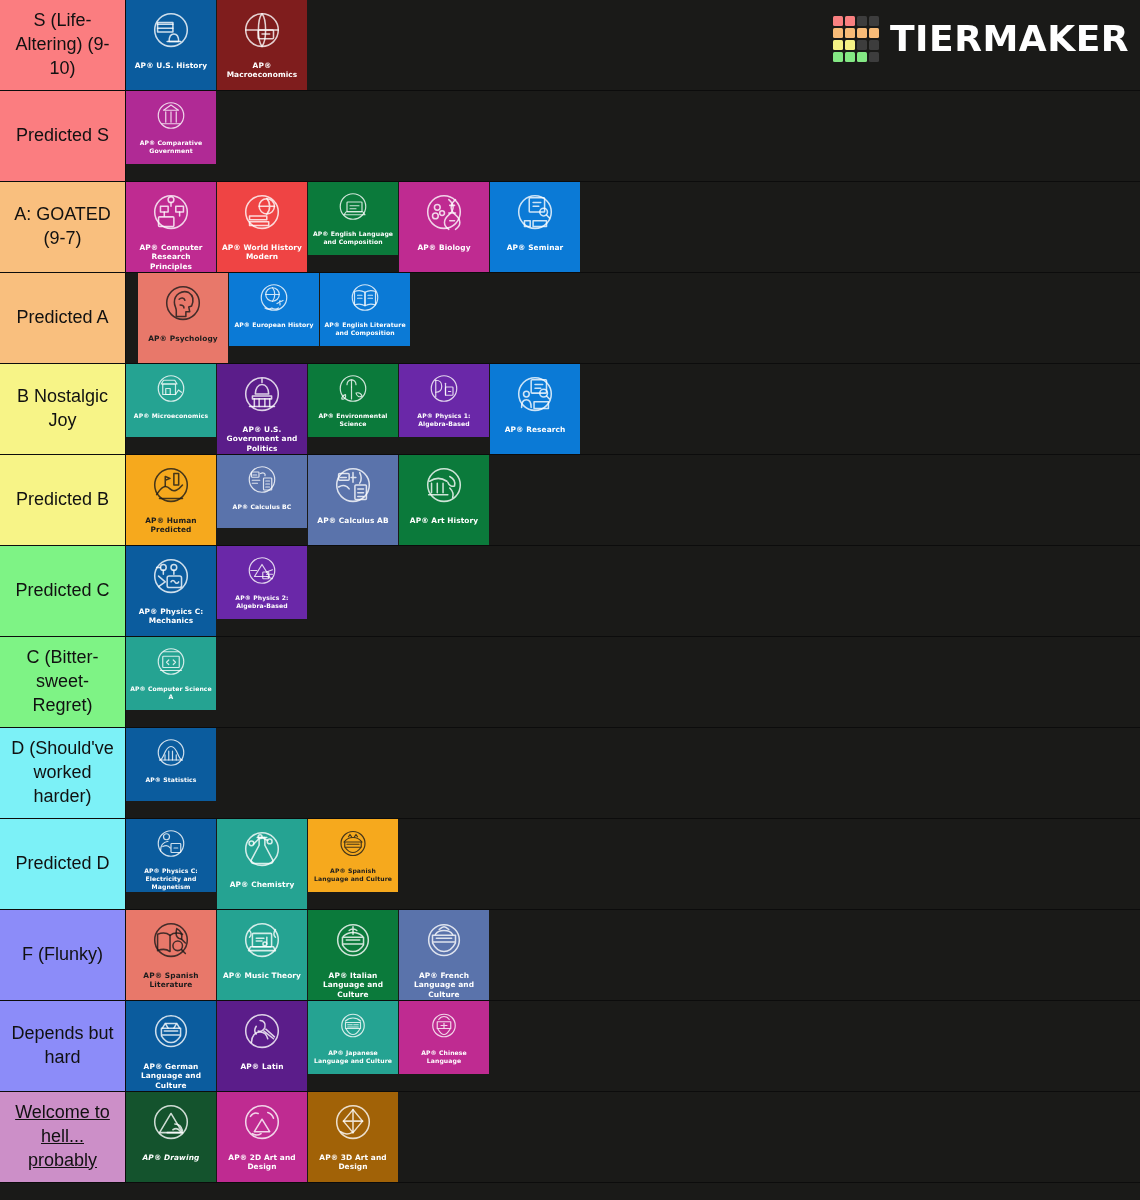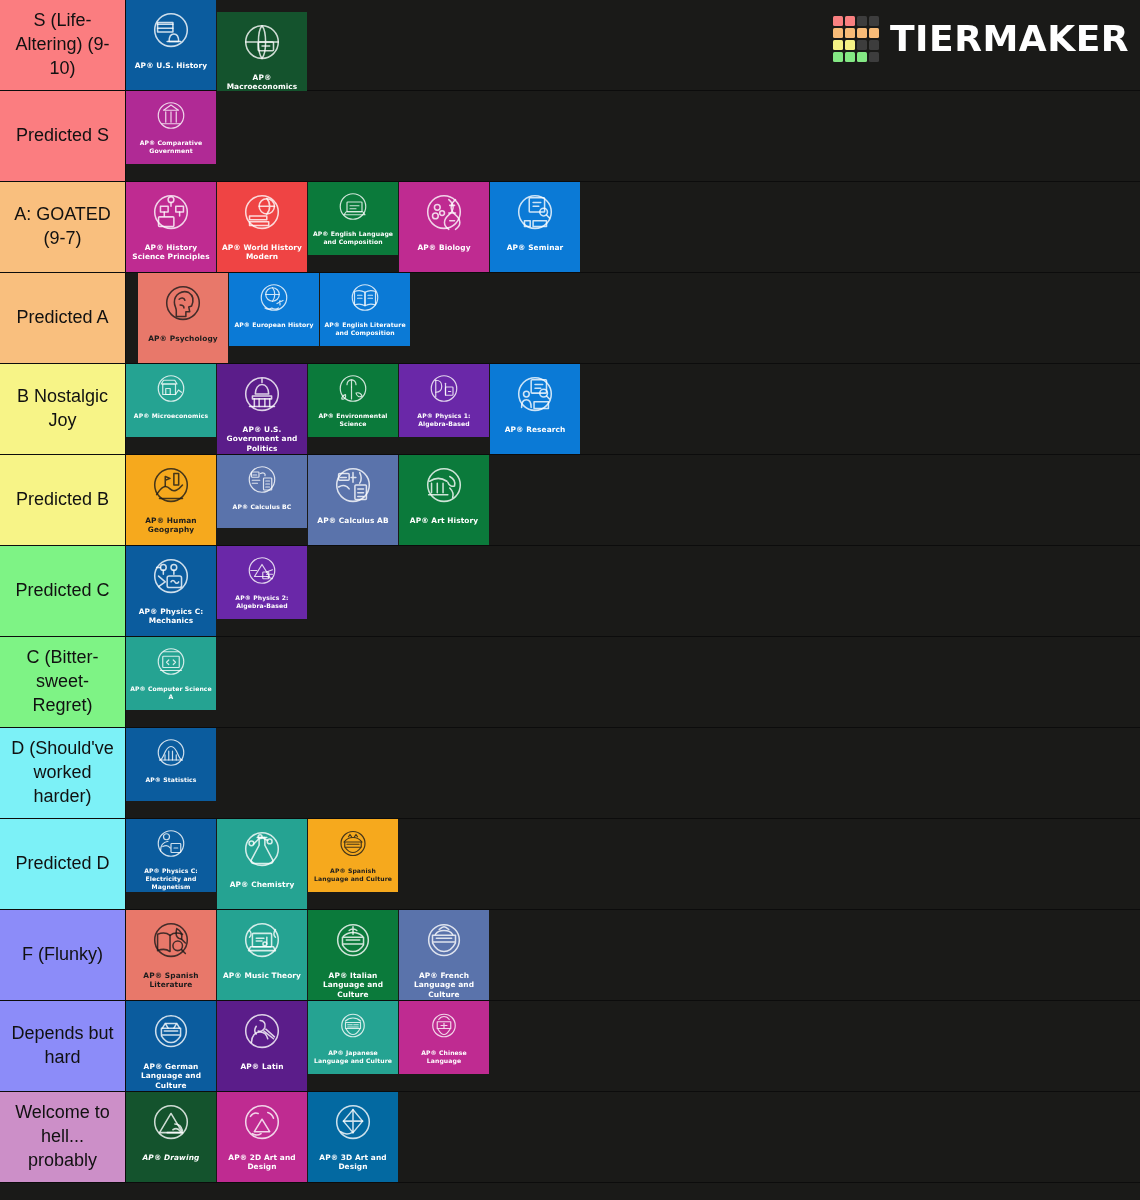--- a/index.html
+++ b/index.html
@@ -167,21 +167,21 @@
           <div class="ap-card" style="background: rgb(11, 92, 158);">
             <span class="card-icon"><svg viewBox="0 0 48 48" class="icon-stroke-light" fill="none" stroke-width="1.6" stroke-linecap="round" stroke-linejoin="round" xmlns="http://www.w3.org/2000/svg">
                 <circle cx="24" cy="22" r="17"></circle>
                 <path d="M10 14h16v10H10z"></path>
                 <path d="M10 16h16M10 20h16"></path>
                 <path d="M22 34c0-5 2-8 5-8s5 3 5 8z"></path>
                 <path d="M20 34h14"></path>
               </svg></span>
             <div class="card-title light-text">AP® U.S. History</div>
           </div>
-          <div class="ap-card" style="background: #14532d; margin-top: 12px;">
+          <div class="ap-card" style="background: #7f1d1d;">
             <span class="card-icon"><svg viewBox="0 0 48 48" class="icon-stroke-light" fill="none" stroke-width="1.6" stroke-linecap="round" stroke-linejoin="round" xmlns="http://www.w3.org/2000/svg">
                 <circle cx="24" cy="22" r="17"></circle>
                 <path d="M7 22h34M24 5c5 6 5 28 0 34M24 5c-5 6-5 28 0 34"></path>
                 <rect x="20" y="22" width="16" height="9" rx="1"></rect>
                 <path d="M24 26h8"></path>
               </svg></span>
             <div class="card-title light-text">AP® Macroeconomics</div>
           </div>
         </div>
       </div>
@@ -204,21 +204,21 @@
         <div class="tier-items">
           <div class="ap-card" style="background: rgb(191, 43, 145);">
             <span class="card-icon"><svg viewBox="0 0 48 48" class="icon-stroke-light" fill="none" stroke-width="1.6" stroke-linecap="round" stroke-linejoin="round" xmlns="http://www.w3.org/2000/svg">
                 <circle cx="24" cy="22" r="17"></circle>
                 <circle cx="24" cy="9" r="3"></circle>
                 <rect x="13" y="16" width="8" height="6"></rect>
                 <rect x="29" y="16" width="8" height="6"></rect>
                 <path d="M24 12v4M17 22v4M33 22v4"></path>
                 <rect x="11" y="27" width="16" height="10" rx="1"></rect>
               </svg></span>
-            <div class="card-title light-text">AP® History Science Principles</div>
+            <div class="card-title light-text">AP® Computer Research Principles</div>
           </div>
           <div class="ap-card" style="background: #ef4444;">
             <span class="card-icon"><svg viewBox="0 0 48 48" class="icon-stroke-light" fill="none" stroke-width="1.6" stroke-linecap="round" stroke-linejoin="round" xmlns="http://www.w3.org/2000/svg">
                 <circle cx="24" cy="22" r="17"></circle>
                 <circle cx="29" cy="16" r="8"></circle>
                 <path d="M21 16h16M29 8c4 4 4 12 0 16"></path>
                 <path d="M11 26h18v4H11zM11 32h20v4H11z"></path>
               </svg></span>
             <div class="card-title light-text">AP® World History Modern</div>
           </div>
@@ -352,21 +352,21 @@
         <div class="tier-label" style="background: rgb(247, 244, 135);">Predicted B</div>
         <div class="tier-items">
           <div class="ap-card" style="background: rgb(246, 169, 29);">
             <span class="card-icon"><svg viewBox="0 0 48 48" class="icon-stroke-dark" fill="none" stroke-width="1.6" stroke-linecap="round" stroke-linejoin="round" xmlns="http://www.w3.org/2000/svg">
                 <circle cx="24" cy="22" r="17"></circle>
                 <path d="M9 32c5-8 9-11 14-6 4 4 9 1 13-4"></path>
                 <path d="M18 13v10M18 13l5 2-5 2"></path>
                 <path d="M27 10h5v12h-5z"></path>
                 <path d="M12 36h24"></path>
               </svg></span>
-            <div class="card-title dark-text">AP® Human Geography</div>
+            <div class="card-title dark-text">AP® Human Predicted</div>
           </div>
           <div class="ap-card sm" style="background: rgb(90, 115, 171);">
             <span class="card-icon"><svg viewBox="0 0 48 48" class="icon-stroke-light" fill="none" stroke-width="1.6" stroke-linecap="round" stroke-linejoin="round" xmlns="http://www.w3.org/2000/svg">
                 <circle cx="24" cy="22" r="17"></circle>
                 <rect x="10" y="12" width="10" height="7" rx="1"></rect>
                 <path d="M12 16h5"></path>
                 <path d="M22 14c4-2 7 0 6 3"></path>
                 <path d="M11 23h10M11 27h7"></path>
                 <rect x="26" y="20" width="11" height="16" rx="1"></rect>
                 <path d="M29 24h5M29 28h5M29 32h5"></path>
@@ -586,21 +586,21 @@
                 <path d="M17 14c2-3 4-4 7-4s5 1 7 4"></path>
                 <rect x="15" y="17" width="18" height="9"></rect>
                 <path d="M24 19v6M20 22h8"></path>
                 <path d="M16 27c3 5 5 7 8 7s5-2 8-7"></path>
               </svg></span>
             <div class="card-title light-text">AP® Chinese Language</div>
           </div>
         </div>
       </div>
       <div class="tier-row" style="height: 91px;">
-        <div class="tier-label" style="background: rgb(204, 143, 200);">Welcome to hell... probably</div>
+        <div class="tier-label" style="background: rgb(204, 143, 200); text-decoration: underline;">Welcome to hell... probably</div>
         <div class="tier-items">
           <div class="ap-card" style="background: #14532d; font-style: italic;">
             <span class="card-icon"><svg viewBox="0 0 48 48" class="icon-stroke-light" fill="none" stroke-width="1.6" stroke-linecap="round" stroke-linejoin="round" xmlns="http://www.w3.org/2000/svg">
                 <circle cx="24" cy="22" r="17"></circle>
                 <path d="M12 33l12-20 12 20z"></path>
                 <path d="M26 30c3-2 6-1 8 2"></path>
                 <path d="M28 24c4 0 7 3 8 7"></path>
                 <path d="M20 33h16"></path>
               </svg></span>
             <div class="card-title light-text">AP® Drawing</div>
@@ -608,21 +608,21 @@
           <div class="ap-card" style="background: rgb(191, 43, 145);">
             <span class="card-icon"><svg viewBox="0 0 48 48" class="icon-stroke-light" fill="none" stroke-width="1.6" stroke-linecap="round" stroke-linejoin="round" xmlns="http://www.w3.org/2000/svg">
                 <circle cx="24" cy="22" r="17"></circle>
                 <path d="M16 32l8-13 8 13z"></path>
                 <path d="M30 12c3 1 5 3 6 6"></path>
                 <path d="M12 16c2-3 5-4 8-3"></path>
                 <path d="M14 34c3 2 6 2 9 0"></path>
               </svg></span>
             <div class="card-title light-text">AP® 2D Art and Design</div>
           </div>
-          <div class="ap-card" style="background: #0369a1;">
+          <div class="ap-card" style="background: #a16207;">
             <span class="card-icon"><svg viewBox="0 0 48 48" class="icon-stroke-light" fill="none" stroke-width="1.6" stroke-linecap="round" stroke-linejoin="round" xmlns="http://www.w3.org/2000/svg">
                 <circle cx="24" cy="22" r="17"></circle>
                 <path d="M24 9l10 12-10 12-10-12z"></path>
                 <path d="M24 9v24M14 21h20"></path>
                 <path d="M11 32c4 3 8 3 12 1"></path>
               </svg></span>
             <div class="card-title light-text">AP® 3D Art and Design</div>
           </div>
         </div>
       </div>

